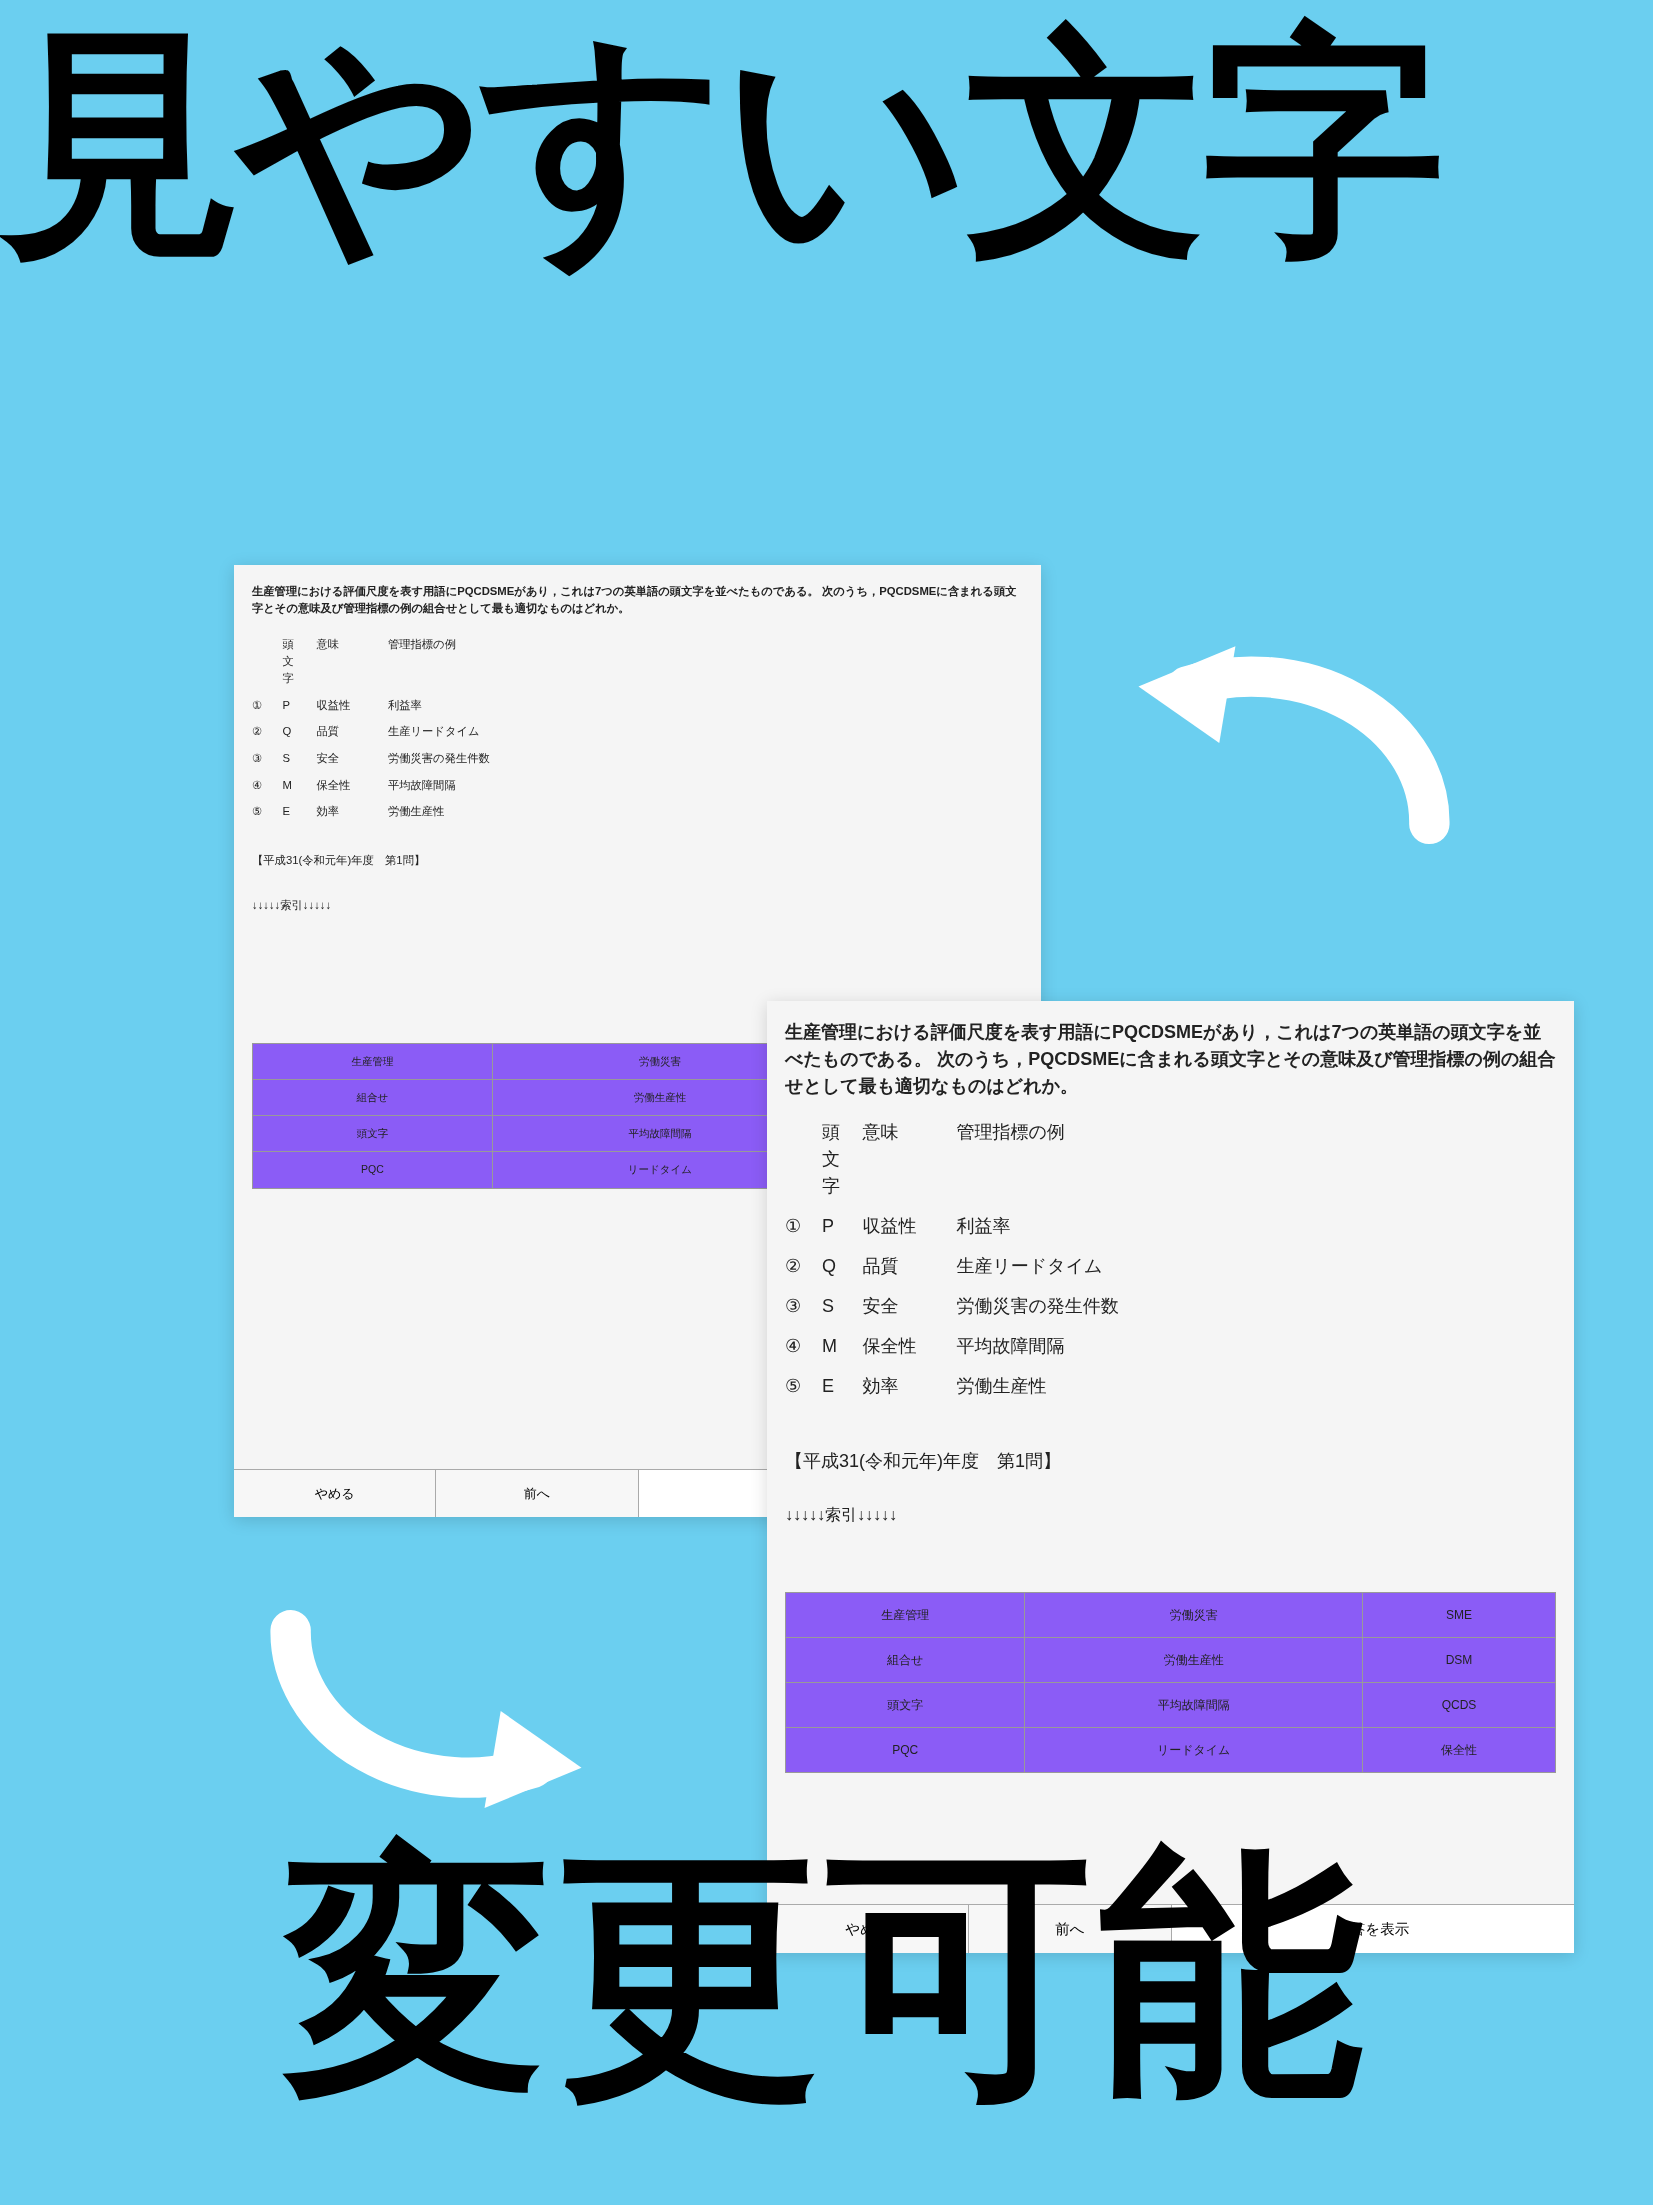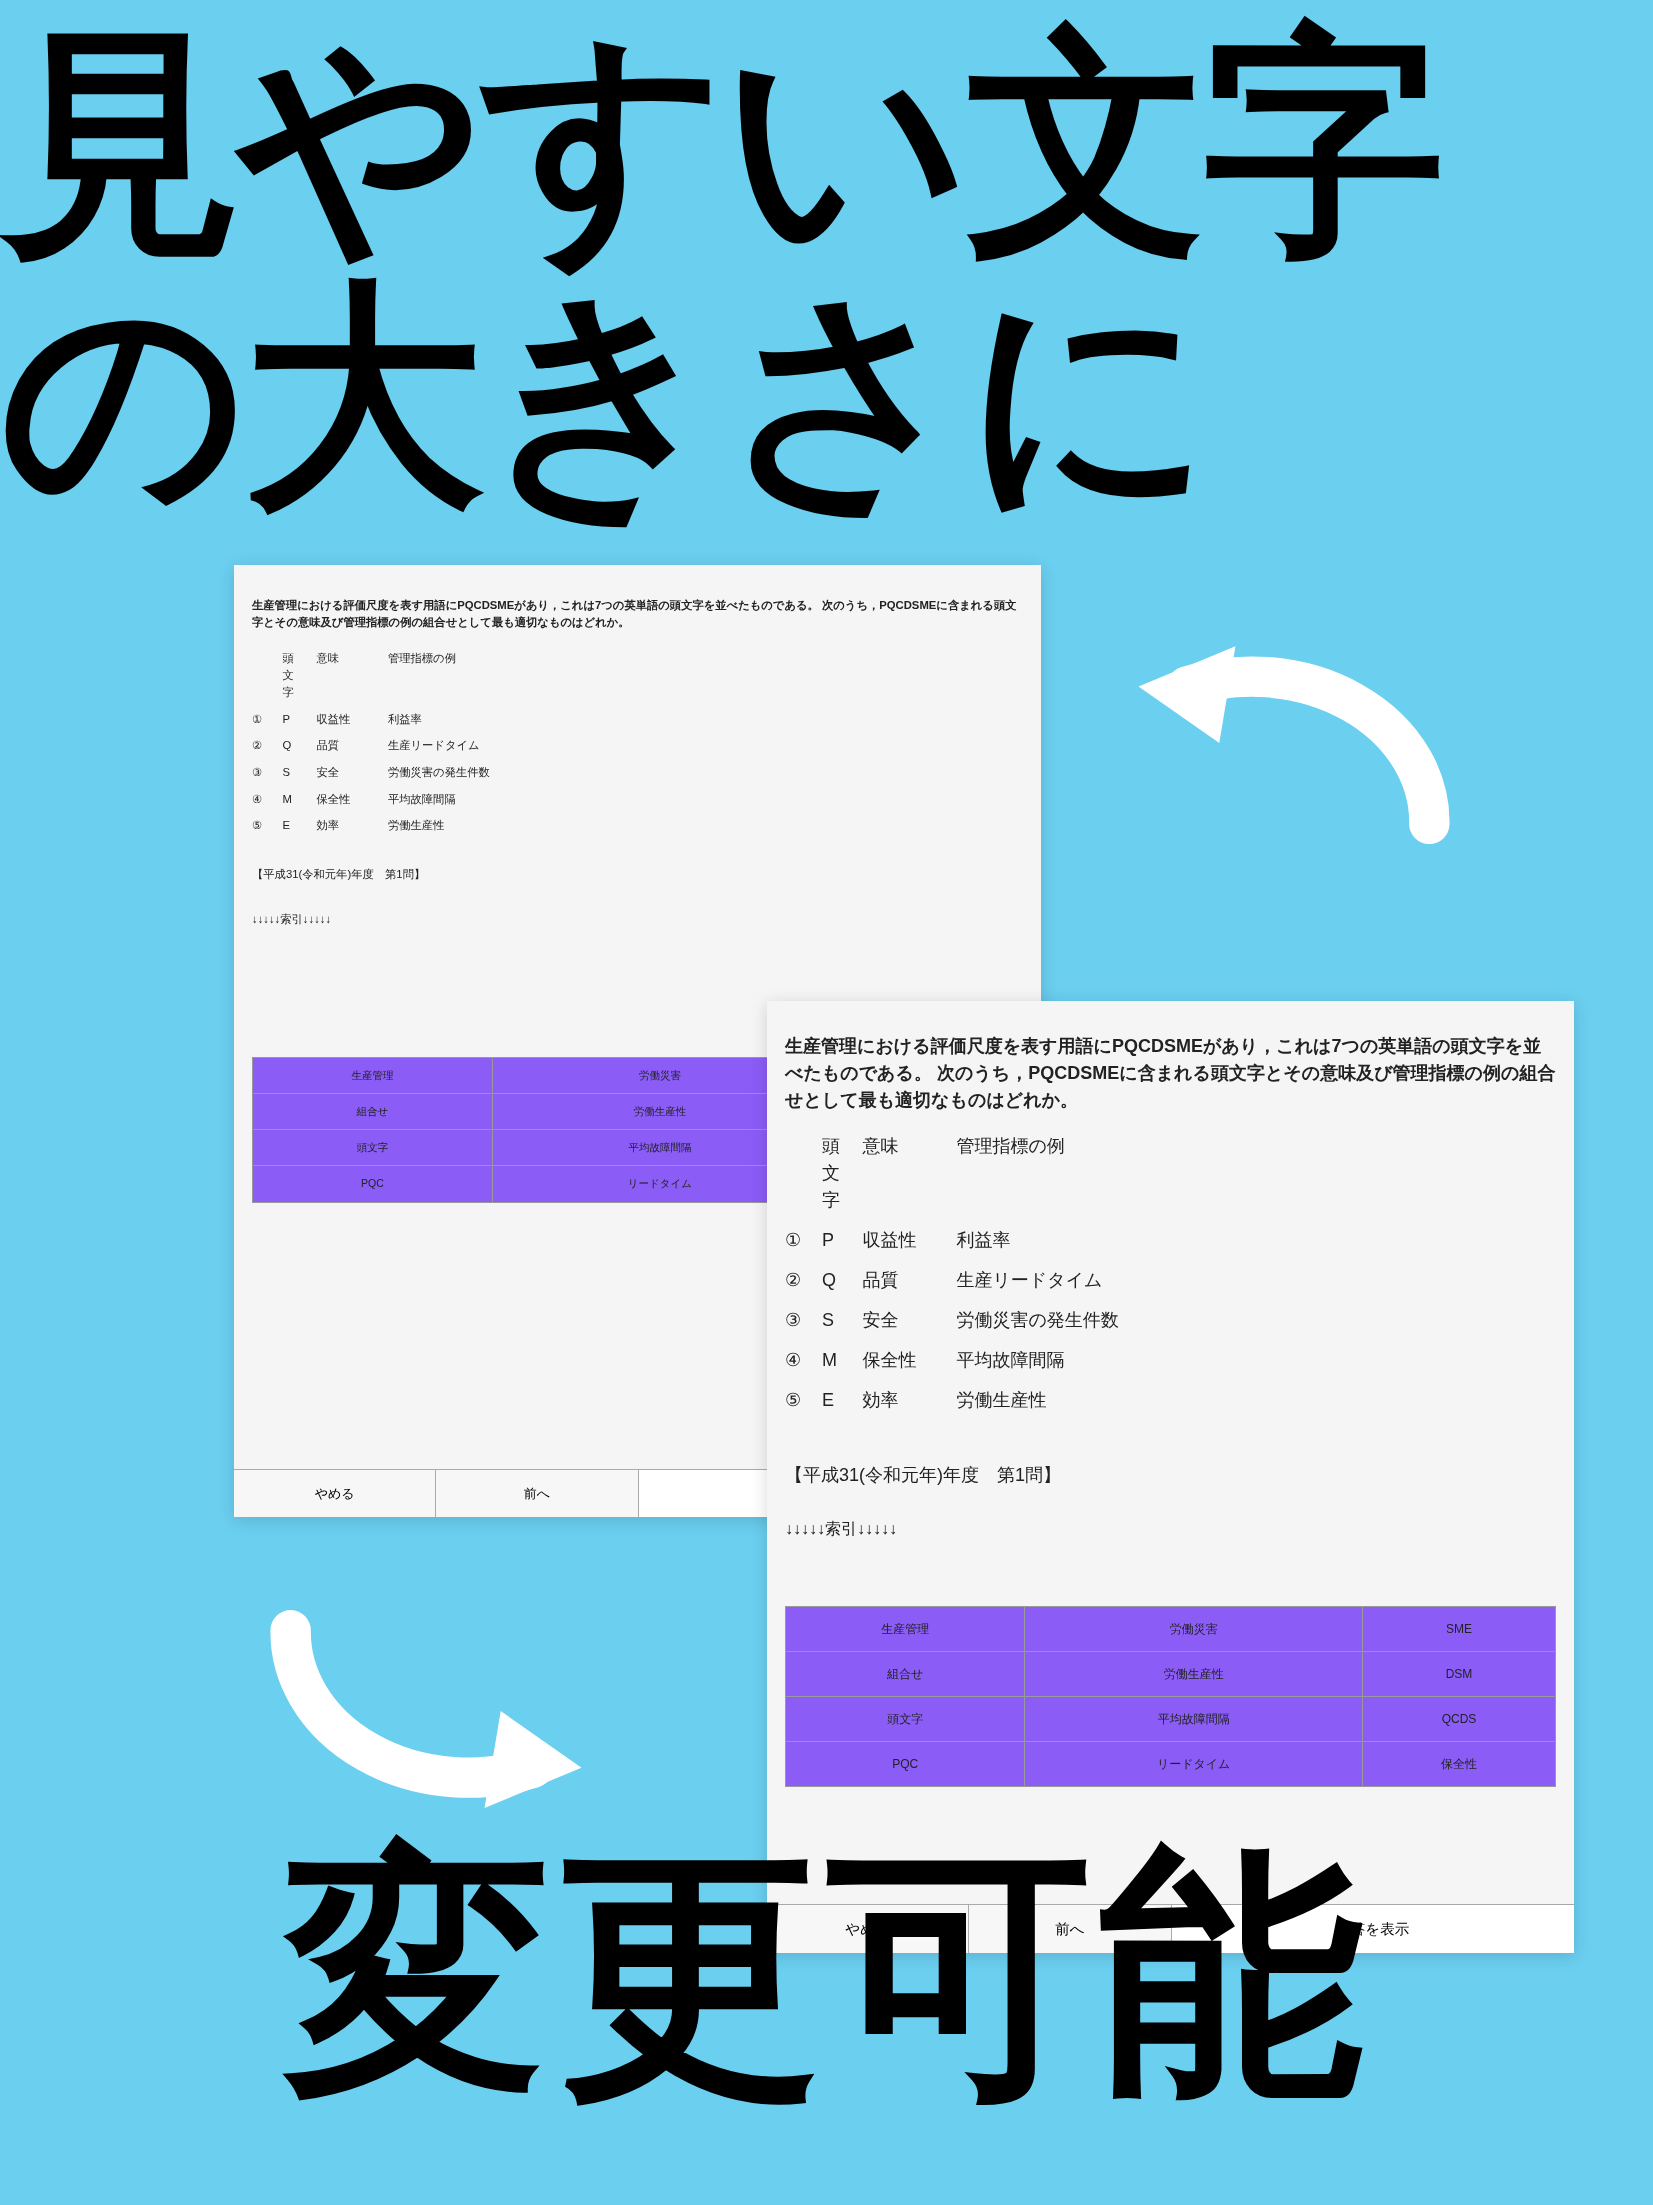--- a/index.html
+++ b/index.html
@@ -46,21 +46,21 @@
       width: 807px;
       height: 952px;
     }
     .panel-large {
       top: 1001px;
       left: 767px;
       width: 807px;
       height: 952px;
     }
     .q-body {
-      padding: 32px 18px;
+      padding: 18px 18px;
       flex: 1;
       overflow: hidden;
     }
     .panel-small .q-text { font-size: 11.3px; line-height: 1.5; color: #222; }
     .panel-large .q-text { font-size: 18px; line-height: 1.5; color: #222; }
     .q-question { font-weight: 600; margin-bottom: 19.4px; }
     .q-row { display: flex; gap: 14.5px; margin-bottom: 9.7px; }
     .panel-large .q-row { gap: 21px; margin-bottom: 13px; }
     .q-num { width: 16px; }
     .q-letter { width: 19.4px; font-weight: 500; }
@@ -107,21 +107,20 @@
     .arrow-top { top: 630px; left: 1090px; width: 404px; height: 226px; }
     .arrow-bottom { top: 1598px; left: 226px; width: 404px; height: 226px; }
     .spacer-small { height: 129px; }
     .spacer-large { height: 65px; }
   </style>
 </head>
 <body>
 
 <div class="headline-top">
   <div>見やすい文字</div>
-  <div>の大きさに</div>
 </div>
 
 <div class="panel panel-small">
   <div class="q-body q-text">
     <div class="q-question">生産管理における評価尺度を表す用語にPQCDSMEがあり，これは7つの英単語の頭文字を並べたものである。 次のうち，PQCDSMEに含まれる頭文字とその意味及び管理指標の例の組合せとして最も適切なものはどれか。</div>
     <div class="q-row" style="font-weight:500;">
       <span class="q-num"></span>
       <span class="q-letter">頭文字</span>
       <span class="q-mean">意味</span>
       <span>管理指標の例</span>

